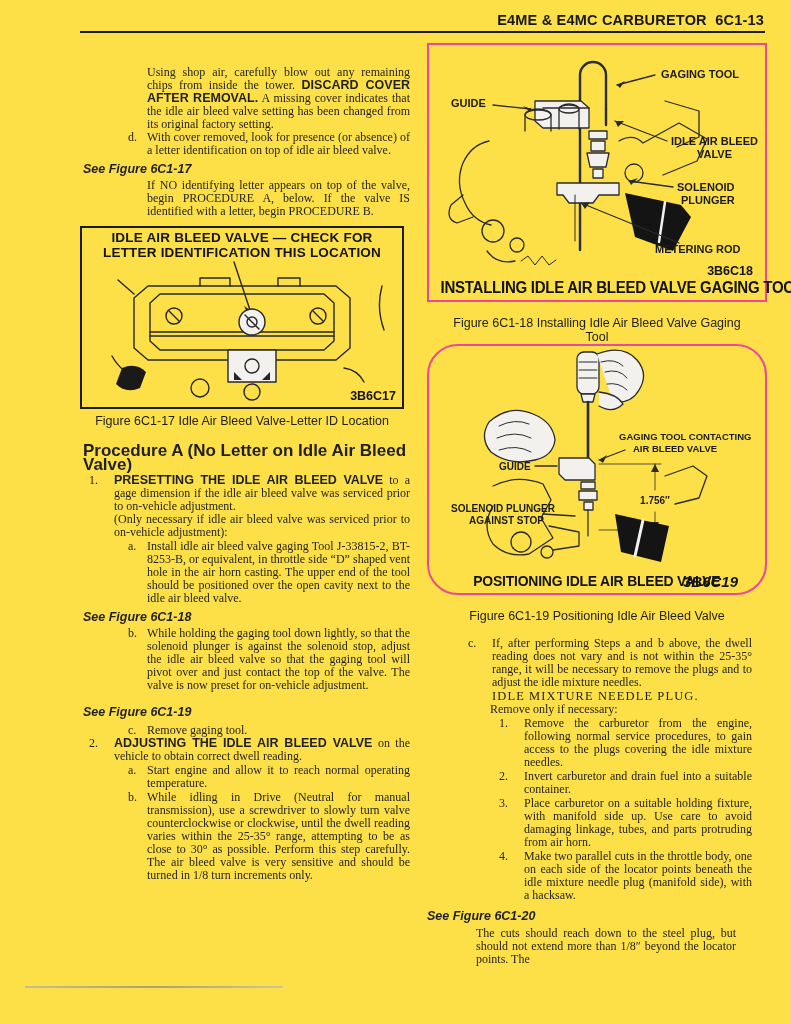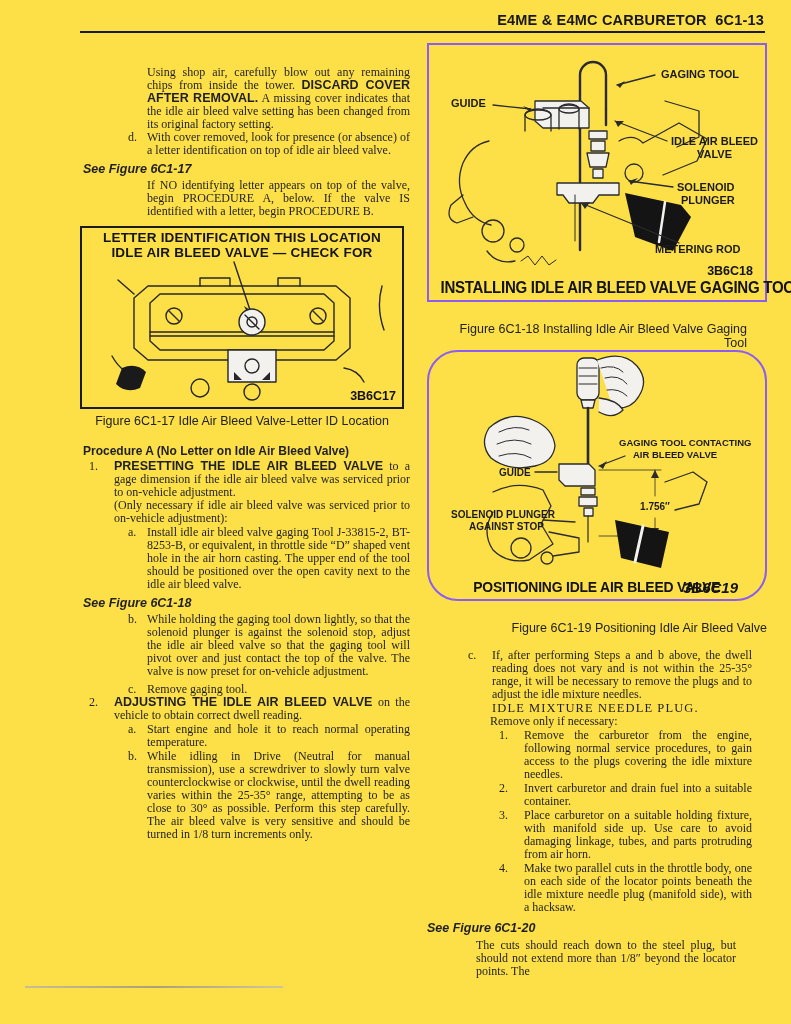--- a/index.html
+++ b/index.html
@@ -9,42 +9,42 @@
         font-weight:bold;font-size:14.5px;letter-spacing:.2px;color:#17171c;white-space:pre;}
   .hdr-rule{position:absolute;top:31px;left:80px;width:685px;height:2px;background:#1b1b20;}
   .col-left{position:absolute;left:83px;top:66px;width:327px;}
   .col-right{position:absolute;left:427px;top:43px;width:340px;}
   .body-text{font-size:12px;line-height:13px;text-align:justify;}
   .p-indent{margin-left:64px;width:263px;}
   .item{margin-left:64px;width:263px;position:relative;}
   .item > .lbl{position:absolute;left:-19px;top:0;}
   .see-fig{font-family:"Liberation Sans",sans-serif;font-weight:bold;font-style:italic;
         font-size:12.5px;line-height:13px;margin:6px 0 3px 0;text-align:left;}
-  .proc-heading{font-family:"Liberation Sans",sans-serif;font-weight:bold;font-size:12px;
+  .proc-heading{font-family:"Liberation Sans",sans-serif;font-weight:bold;font-size:17px;
         line-height:14px;margin:16px 0 2px 0;text-align:left;}
   .step{margin-left:31px;width:296px;position:relative;}
   .step > .num{position:absolute;left:-25px;top:0;}
   .step-title{font-family:"Liberation Sans",sans-serif;font-weight:bold;font-size:12.5px;}
   .note{margin-left:31px;width:296px;}
   .figbox17{margin-left:-3px;margin-top:8px;width:320px;border:2px solid #1c1c20;padding:2px 0 0 0;}
   .fig17-title{font-family:"Liberation Sans",sans-serif;font-weight:bold;font-size:13.5px;
         line-height:15px;text-align:center;letter-spacing:.2px;color:#141419;}
   .fig-caption{font-family:"Liberation Sans",sans-serif;font-size:12.5px;line-height:14px;
         text-align:center;color:#222;}
   .cap17{margin-top:5px;margin-left:-3px;width:324px;}
-  .figbox{width:336px;border:2px solid #8b5cf6;}
+  .figbox{width:336px;border:2px solid #ec4899;}
   .fig-footer{font-family:"Liberation Sans",sans-serif;font-weight:bold;text-align:center;
         color:#121217;padding-bottom:3px;}
   .fig18-footer span{display:inline-block;font-size:16px;letter-spacing:-.3px;
         transform:scaleX(.94);transform-origin:center;white-space:nowrap;}
   .fig19-footer{position:relative;}
   .fig19-footer .t{display:inline-block;font-size:14.5px;letter-spacing:-.2px;
         transform:scaleX(.96);white-space:nowrap;}
   .fig19-footer .code{position:absolute;right:27px;bottom:3px;font-size:15px;font-style:italic;}
-  .cap-r{margin-top:20px;text-align:right;}
+  .cap-r{margin-top:14px;}
   .cap18{width:300px;margin-left:auto;margin-right:auto;}
   .figbox19{margin-top:0;border-radius:31px;}
   .rc-text{margin-top:14px;width:325px;}
   .rc-item{margin-left:65px;width:260px;position:relative;}
   .rc-item > .lbl{position:absolute;left:-24px;top:0;}
   .plug-heading{margin-left:65px;font-size:12.5px;letter-spacing:1.1px;margin-top:1px;text-align:left;}
   .remove-note{margin-left:63px;}
   .rc-step{margin-left:97px;width:228px;position:relative;margin-top:1px;}
   .rc-step > .num{position:absolute;left:-25px;top:0;}
   .see-20{margin:8px 0 4px 0;}
@@ -69,22 +69,22 @@
     <div class="item">
       <span class="lbl">d.</span>
       <span>With cover removed, look for presence (or absence) of a letter identification on top of idle air bleed valve.</span>
     </div>
 
     <div class="see-fig">See Figure 6C1-17</div>
 
     <div class="p-indent">If NO identifying letter appears on top of the valve, begin PROCEDURE A, below. If the valve IS identified with a letter, begin PROCEDURE B.</div>
 
     <div class="figbox17">
+      <div class="fig17-title">IDLE AIR BLEED VALVE — CHECK FOR</div>
       <div class="fig17-title">LETTER IDENTIFICATION THIS LOCATION</div>
-      <div class="fig17-title">IDLE AIR BLEED VALVE — CHECK FOR</div>
       <svg width="320" height="144" viewBox="0 0 320 144">
         <g stroke="#26262a" stroke-width="1.4" fill="none" stroke-linejoin="round" stroke-linecap="round">
           <line x1="152" y1="2" x2="168" y2="50"></line>
           <path d="M168,50 l-6,-4 l4,8 z" fill="#26262a" stroke="none"></path>
           <path d="M66,26 h188 l14,12 v50 l-14,12 H66 L52,88 V38 Z"></path>
           <path d="M78,34 h164 l10,9 v38 l-10,9 H78 l-10,-9 V43 Z"></path>
           <path d="M118,26 v-8 h30 v8 M196,26 v-8 h22 v8"></path>
           <line x1="68" y1="72" x2="252" y2="72"></line>
           <line x1="68" y1="76" x2="252" y2="76"></line>
           <circle cx="92" cy="56" r="8"></circle>
@@ -120,33 +120,34 @@
       <span>Install idle air bleed valve gaging Tool J-33815-2, BT-8253-B, or equivalent, in throttle side “D” shaped vent hole in the air horn casting. The upper end of the tool should be positioned over the open cavity next to the idle air bleed valve.</span>
     </div>
 
     <div class="see-fig">See Figure 6C1-18</div>
 
     <div class="item">
       <span class="lbl">b.</span>
       <span>While holding the gaging tool down lightly, so that the solenoid plunger is against the solenoid stop, adjust the idle air bleed valve so that the gaging tool will pivot over and just contact the top of the valve. The valve is now preset for on-vehicle adjustment.</span>
     </div>
 
+    <div class="see-fig" style="margin-top:14px">See Figure 6C1-19</div>
 
     <div class="item" style="margin-top:5px">
       <span class="lbl">c.</span>
       <span>Remove gaging tool.</span>
     </div>
 
     <div class="step">
       <span class="num">2.</span><span class="step-title">ADJUSTING THE IDLE AIR BLEED VALVE</span><span> on the vehicle to obtain correct dwell reading.</span>
     </div>
 
     <div class="item" style="margin-top:1px">
       <span class="lbl">a.</span>
-      <span>Start engine and hole it to reach normal operating temperature.</span>
+      <span>Start engine and allow it to reach normal operating temperature.</span>
     </div>
 
     <div class="item" style="margin-top:1px">
       <span class="lbl">b.</span>
       <span>While idling in Drive (Neutral for manual transmission), use a screwdriver to slowly turn valve counterclockwise or clockwise, until the dwell reading varies within the 25-35° range, attempting to be as close to 30° as possible. Perform this step carefully. The air bleed valve is very sensitive and should be turned in 1/8 turn increments only.</span>
     </div>
 
   </div>
 
   <div class="col-right">

